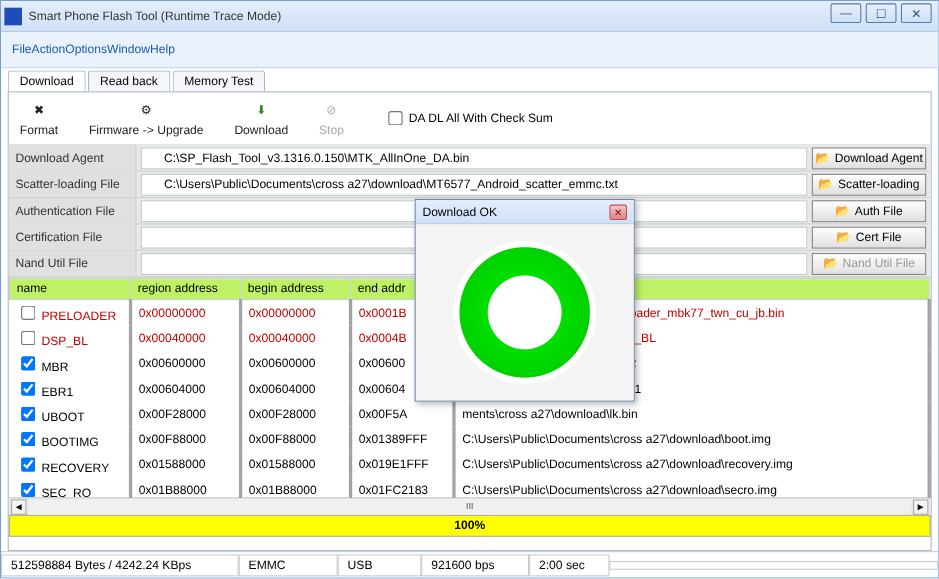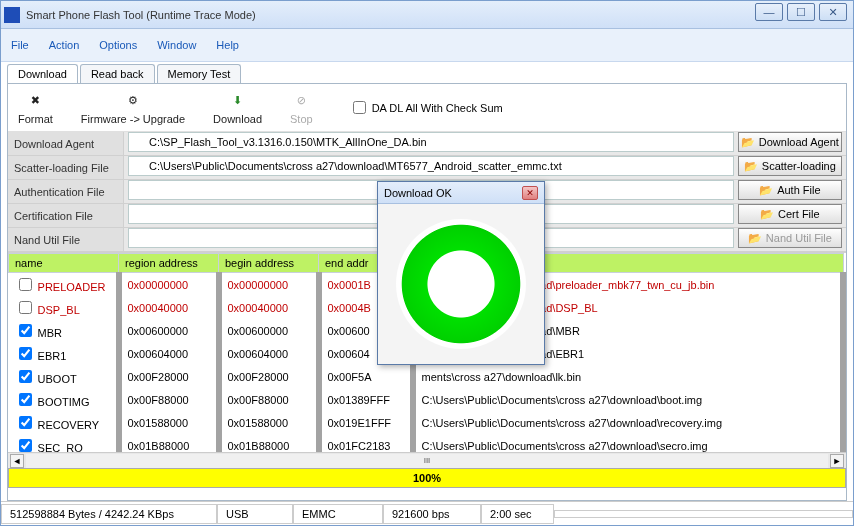--- a/index.html
+++ b/index.html
@@ -3,54 +3,54 @@
 <meta charset="utf-8">
 <style>
 * { box-sizing: border-box; font-family: "Segoe UI", Tahoma, sans-serif; font-size: 11px; }
 body { margin: 0; padding: 0; background: #d4e4f7; width: 854px; height: 526px; overflow: hidden; }
 .window { width: 854px; height: 526px; background: #fff; border: 1px solid #7a9ecd; position: relative; }
 .titlebar { height: 28px; background: linear-gradient(#e4eefb, #cfe0f7); display: flex; align-items: center; padding: 0 3px; border-bottom: 1px solid #a8c0e0; }
 .titlebar .app-icon { width: 16px; height: 16px; background: #1e4db7; margin-right: 6px; }
 .titlebar .title { color: #333; }
 .win-controls { position: absolute; right: 6px; top: 2px; display: flex; gap: 4px; }
 .win-btn { width: 28px; height: 18px; border: 1px solid #5a7aa8; background: linear-gradient(#e8f0fb,#cddff5); border-radius: 2px; display:flex;align-items:center;justify-content:center; color:#3a5a88;}
-.menubar { height: 22px; background: #e9f1fb; display: flex; align-items: center; padding: 16px 10px; gap: 20px; border-bottom: 1px solid #c8d8ee; }
+.menubar { height: 22px; background: #e9f1fb; display: flex; align-items: center; padding: 16px 10px; border-bottom: 1px solid #c8d8ee; }
 .menubar span { color: #1959b8; cursor: default; }
 .tabs { display: flex; margin: 2px 6px 0 6px; }
 .tab { padding: 3px 10px; border: 1px solid #a8b8c8; background: #f4f6f9; border-bottom: none; margin-right: 2px; border-radius: 3px 3px 0 0; }
 .tab.active { background: #fff; }
 .main { margin: 0 6px; border: 1px solid #a8b8c8; background: #fff; height: 418px; position: relative; }
 .toolbar { display: flex; align-items: center; padding: 6px 10px; gap: 28px; border-bottom: 1px solid #e0e0e0; height: 48px;}
 .tool-item { display: flex; flex-direction: column; align-items: center; gap: 2px; color: #222; }
 .tool-item.disabled { color: #aaa; }
 .tool-icon { width: 20px; height: 20px; display:flex;align-items:center;justify-content:center; }
 .checkbox-row { display: flex; align-items: center; gap: 6px; margin-left: 12px; }
 .checkbox-row input { margin: 0; }
 .file-rows { background: #e8e8e8; }
-.file-row { display: flex; align-items: flex-start; height: 24px; border-bottom: 1px solid #d0d0d0; }
+.file-row { display: flex; align-items: center; height: 24px; border-bottom: 1px solid #d0d0d0; }
 .file-label { width: 116px; padding: 0 6px; color: #333; background: #e0e0e0; height: 100%; display: flex; align-items: center; border-right: 1px solid #d0d0d0;}
 .file-input { flex: 1; height: 20px; margin: 0 4px; border: 1px solid #bcc; background: #fff; padding: 0 20px; display:flex;align-items:center; overflow:hidden; white-space:nowrap; text-overflow:ellipsis;}
 .file-btn { width: 104px; height: 20px; margin: 0 4px 0 0; border: 1px solid #888; background: linear-gradient(#fefefe,#e0e0e0); display:flex;align-items:center;justify-content:center; gap:4px;}
 .file-btn.disabled { color: #999; }
 .folder-icon { color: #d9a020; }
 .table-wrap { height: 200px; overflow: auto; border-top: 1px solid #d0d0d0; position:relative;}
 .table { width: 100%; border-collapse: collapse; }
 .table th { background: #bef264; border: 1px solid #c8d0dc; padding: 3px 6px; text-align: left; font-weight: normal; position: sticky; top: 0; }
-.table td { padding: 2px 6px; border-right: 6px solid #a3a3a3; white-space: nowrap; overflow:hidden; text-overflow:ellipsis;}
+.table td { padding: 2px 6px; border-right: 3px solid #a3a3a3; white-space: nowrap; overflow:hidden; text-overflow:ellipsis;}
 .table tr.red td { color: #c00000; }
 .table td.cb { width: 16px; }
 .col-name { width: 110px; } .col-ra { width: 100px; } .col-ba { width: 100px; } .col-ea { width: 94px; } .col-loc { }
 .hscroll { height: 16px; background: #e8e8e8; border-top: 1px solid #ccc; display:flex;align-items:center; padding:0 2px;}
 .hscroll .arrow { width:14px;height:14px;border:1px solid #aaa;background:#f4f4f4;display:flex;align-items:center;justify-content:center;font-size:9px;}
 .hscroll .track { flex:1;height:14px;background:#f0f0f0;margin:0 2px; display:flex;align-items:center;justify-content:center;font-weight:bold;}
 .progress { height: 20px; background: #ffff00; border: 1px solid #aaa; margin: 0; display:flex;align-items:center;justify-content:center; font-weight:bold; font-size:12px;}
 .status { height: 48px; border-top: 1px solid #ccc; }
 .status-row { display: flex; height: 24px; align-items: center; }
 .status-cell { border: 1px solid #ccc; padding: 3px 8px; display:flex;align-items:center; white-space:nowrap;}
-.dialog { position: absolute; left: 376px; top: 180px; width: 168px; border: 1px solid #5a7aa8; background: #fff; box-shadow: 2px 2px 6px rgba(0,0,0,0.3); z-index: 100;}
+.dialog { position: absolute; left: 376px; top: 180px; width: 200px; border: 1px solid #5a7aa8; background: #fff; box-shadow: 2px 2px 6px rgba(0,0,0,0.3); z-index: 100;}
 .dialog-title { height: 22px; background: linear-gradient(#e4eefb, #cfe0f7); display:flex;align-items:center;padding:0 6px; border-bottom:1px solid #a8c0e0;}
 .dialog-title .x { margin-left:auto; width:16px;height:14px;border:1px solid #c05050;background:linear-gradient(#f4c6c6,#e08080);border-radius:2px;display:flex;align-items:center;justify-content:center;color:#800;font-size:9px;}
 .dialog-body { height: 160px; display:flex;align-items:center;justify-content:center; background:#f4f4f4;}
 .ring { width: 130px; height: 130px; border-radius: 50%; background: radial-gradient(circle, #fff 0%, #fff 36%, #00e000 37%, #00d000 64%, #fff 65%); }
 </style>
 </head>
 <body>
 
 <div class="window">
 
@@ -228,22 +228,22 @@
 
     <div class="progress">
       <span>100%</span>
     </div>
 
   </div>
 
   <div class="status">
     <div class="status-row">
       <div class="status-cell" style="width:216px">512598884 Bytes / 4242.24 KBps</div>
+      <div class="status-cell" style="width:90px">EMMC</div>
       <div class="status-cell" style="width:76px">USB</div>
-      <div class="status-cell" style="width:90px">EMMC</div>
       <div class="status-cell" style="width:98px">921600 bps</div>
       <div class="status-cell" style="width:73px">2:00 sec</div>
       <div class="status-cell" style="flex:1"></div>
     </div>
     <div class="status-row">
       <div class="status-cell" style="width:110px">MT6577_S00</div>
       <div class="status-cell" style="width:120px">4096Mb DRAM</div>
       <div class="status-cell" style="width:338px"></div>
       <div class="status-cell" style="flex:1">EMMC: (28Gb+4096Mb) HYNIX 0x2058494e5948</div>
     </div>

